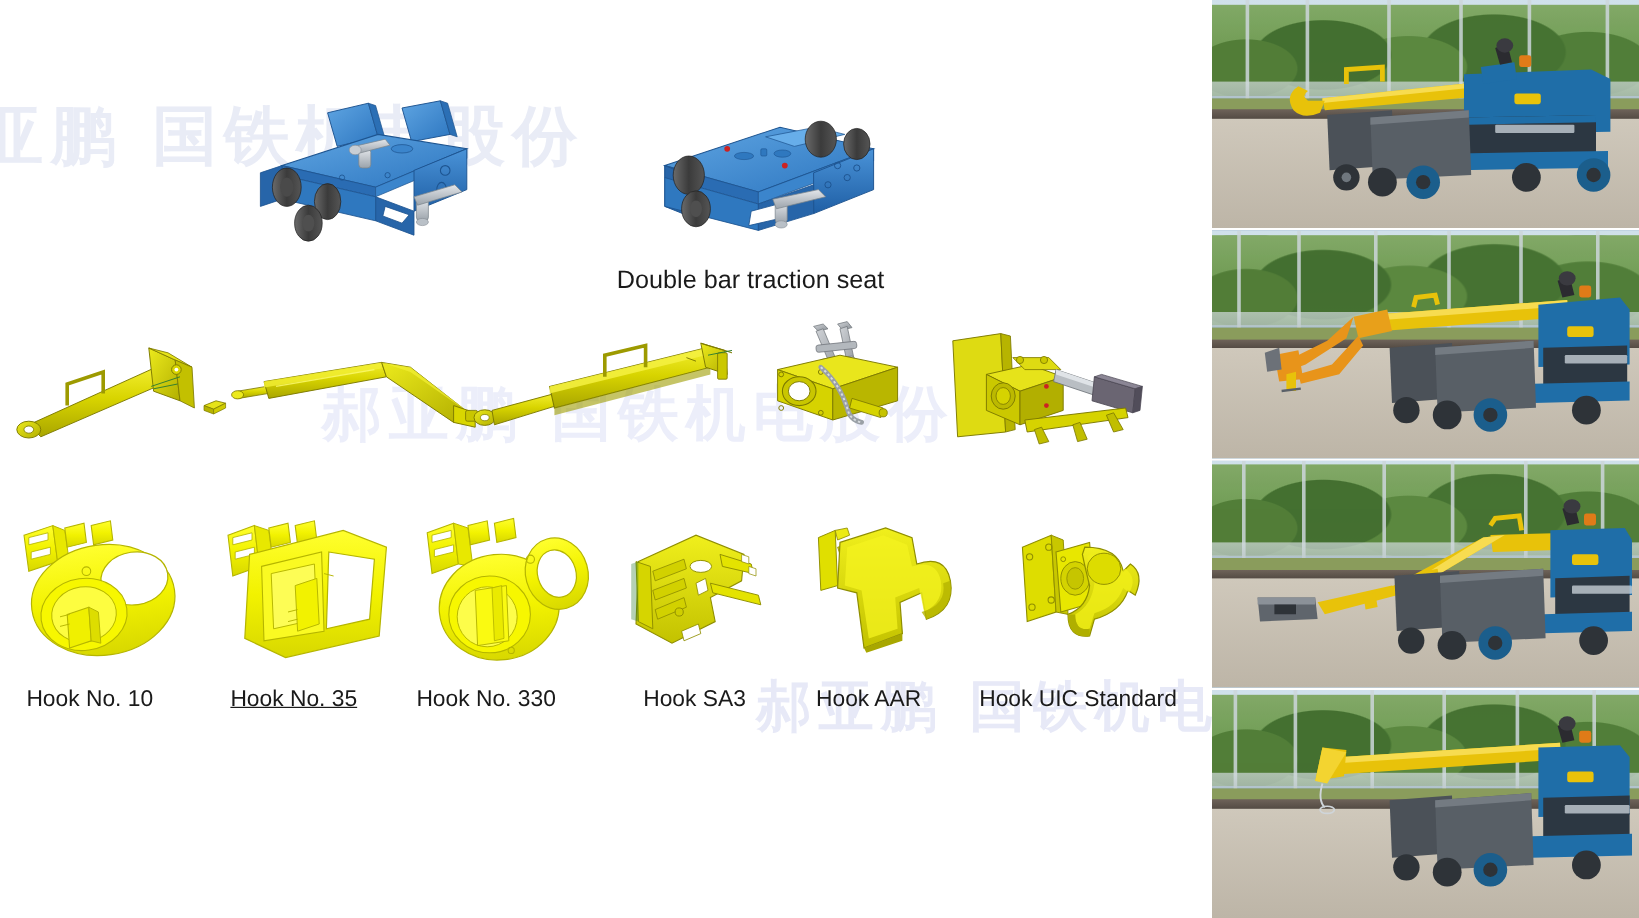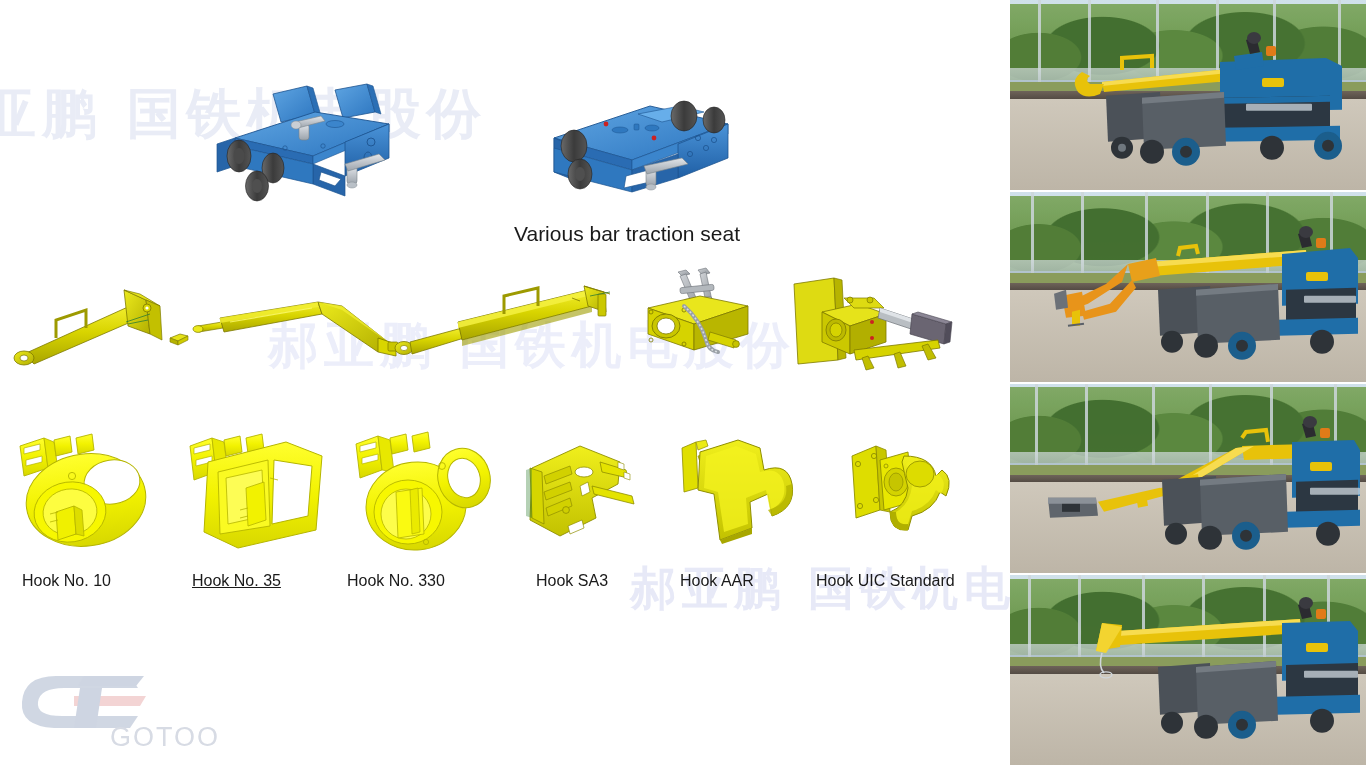--- a/index.html
+++ b/index.html
@@ -34,21 +34,21 @@
     letter-spacing:.2px;z-index:6;
     font-family:"Liberation Sans", sans-serif;
   }
 
   
   .lbl{
     position:absolute;z-index:7;color:#1a1a1a;
     font-size:21px;font-weight:400;white-space:nowrap;
     font-family:"Liberation Sans", sans-serif;
   }
-  .lbl-sm{font-size:16px;}
+  .lbl-sm{font-size:19px;}
 
   
   .fig{position:absolute;z-index:5;}
   .fig svg{display:block;overflow:visible;}
 
   
   #photos{
     position:absolute;right:0;top:0;width:356px;height:765px;z-index:8;
     display:flex;flex-direction:column;gap:2px;background:#ffffff;
   }
@@ -191,21 +191,21 @@
       <ellipse cx="123" cy="95" rx="5" ry="3" fill="#b9c0c7" stroke="#848c94" stroke-width=".5"></ellipse>
 
       <ellipse cx="92" cy="38" rx="8" ry="3" fill="#2f78bf" stroke="#1d5490" stroke-width=".5"></ellipse>
       <ellipse cx="124" cy="36" rx="7" ry="3" fill="#2f78bf" stroke="#1d5490" stroke-width=".5"></ellipse>
       <rect x="106" y="32" width="5" height="6" rx="1" fill="#2f78bf" stroke="#1d5490" stroke-width=".5"></rect>
       <circle cx="78" cy="32" r="2.4" fill="#cc2222"></circle>
       <circle cx="126" cy="46" r="2.4" fill="#cc2222"></circle>
     </svg>
   </div>
 
-  <div class="lbl" style="left:514px;top:222px;">Various bar traction seat</div>
+  <div class="lbl" style="left:514px;top:222px;">Double bar traction seat</div>
 
   
   <defs></defs>
   <div class="fig" style="left:10px;top:278px;">
     <svg width="180" height="92" viewBox="0 0 180 92">
       <defs>
         <linearGradient id="ylA" x1="0" y1="0" x2="0" y2="1">
           <stop offset="0" stop-color="#f2ee2e"></stop>
             <stop offset=".45" stop-color="#d8d400"></stop>
             <stop offset="1" stop-color="#a9a600"></stop>
@@ -502,33 +502,20 @@
   </div>
 
   <div class="lbl lbl-sm" style="left:22px;top:572px;">Hook No. 10</div>
   <div class="lbl lbl-sm" style="left:192px;top:572px;text-decoration:underline;">Hook No. 35</div>
   <div class="lbl lbl-sm" style="left:347px;top:572px;">Hook No. 330</div>
   <div class="lbl lbl-sm" style="left:536px;top:572px;">Hook SA3</div>
   <div class="lbl lbl-sm" style="left:680px;top:572px;">Hook AAR</div>
   <div class="lbl lbl-sm" style="left:816px;top:572px;">Hook UIC Standard</div>
 
   
-  <div id="logo">
-    <svg width="230" height="60" viewBox="0 0 230 60">
-
-      <path d="M112 4 L38 4 Q6 4 4 30 Q2 54 36 56 L112 56 L120 44 L44 44
-               Q18 44 20 30 Q22 16 46 16 L120 16 Z" fill="#ced5e2" opacity=".95"></path>
-
-      <path d="M56 24 L128 24 L122 34 L56 34 Z" fill="#f3d4d4"></path>
-
-      <path d="M62 16 L84 16 L78 56 L56 56 Z" fill="#ced5e2"></path>
-      <path d="M66 4 L126 4 L118 14 L60 14 Z" fill="#ced5e2"></path>
-    </svg>
-    <div class="gotoo-text">GOTOO</div>
-  </div>
 
   
   <div id="photos">
 
     <div class="photo">
       <div class="sky"></div>
         <div class="trees"></div>
       <div class="poles">
         <div class="pole" style="left:8%"></div>
           <div class="pole" style="left:22%"></div>

